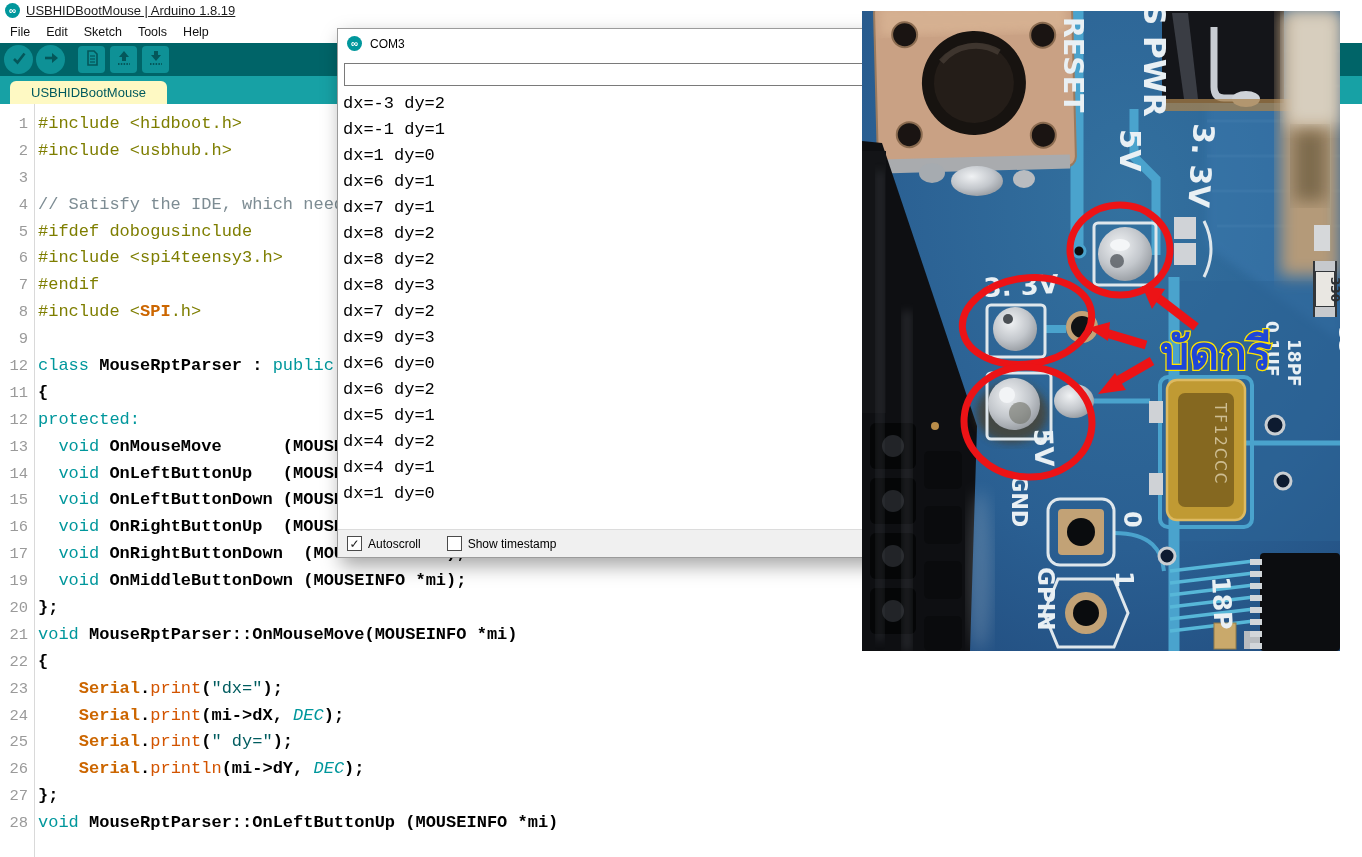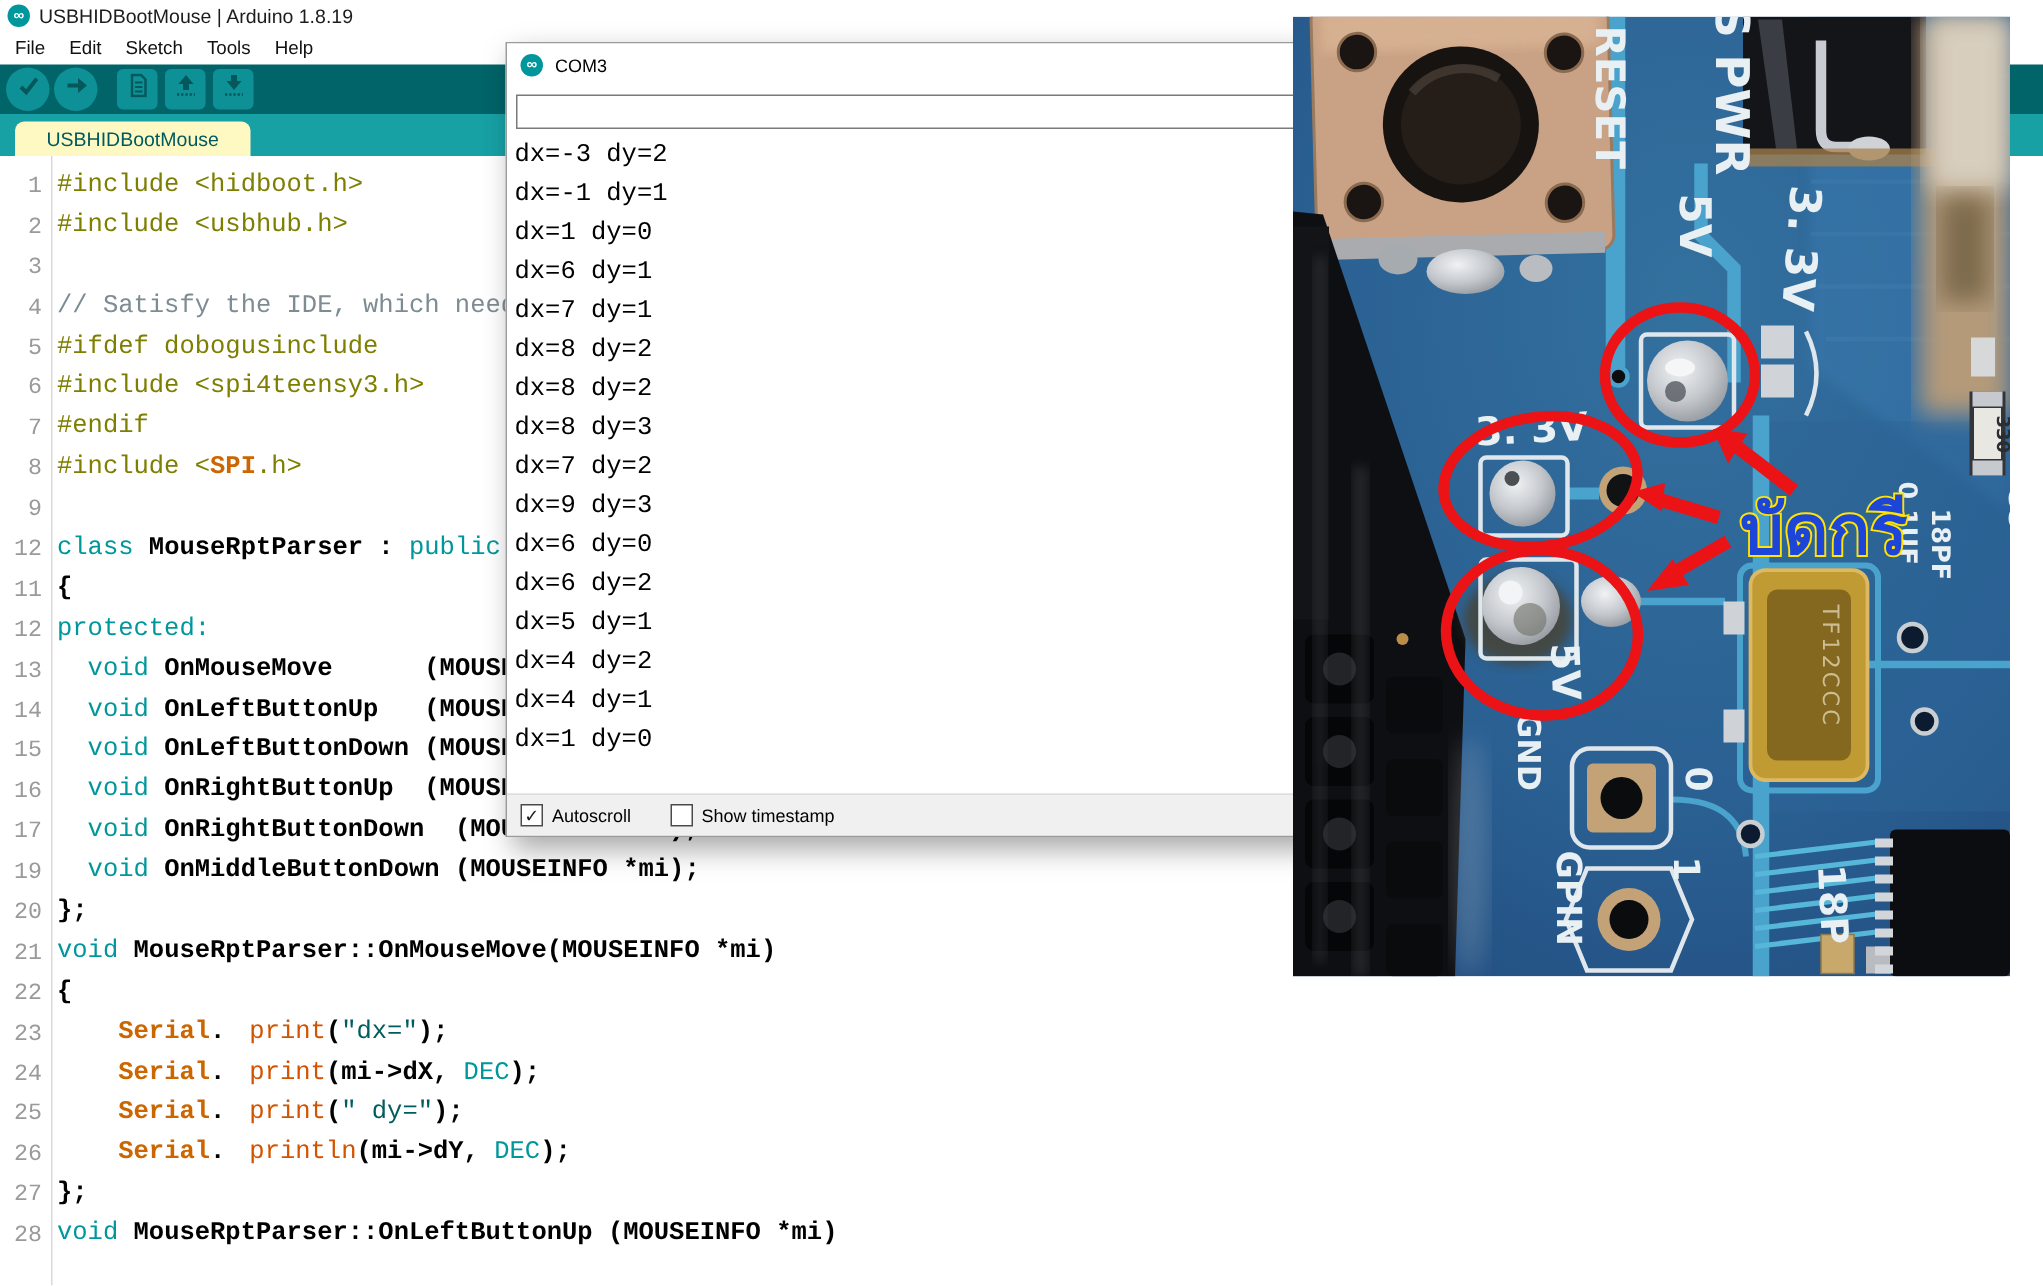--- a/index.html
+++ b/index.html
@@ -4,39 +4,39 @@
 <style>
   html,body{margin:0;padding:0;}
   body{width:1362px;height:857px;position:relative;overflow:hidden;background:#fff;
        font-family:"Liberation Sans",sans-serif;}
   .abs{position:absolute;}
 
   
   .titlebar{left:0;top:0;width:1362px;height:21px;background:#fff;display:flex;align-items:center;}
   .app-icon{width:15px;height:15px;border-radius:50%;background:#00979C;color:#fff;font-size:10px;
             line-height:15px;text-align:center;margin:0 6px 0 5px;font-weight:bold;}
-  .app-title{font-size:13px;color:#1c1c1c;}
+  .app-title{font-size:13px;color:#1c1c1c;text-decoration:underline;}
   .menubar{left:0;top:21px;width:1362px;height:22px;background:#fff;display:flex;align-items:center;padding-left:2px;}
   .menu-item{font-size:12.5px;color:#111;padding:2px 8px;}
   .toolbar{left:0;top:43px;width:1362px;height:33px;background:#006468;}
   .tb{position:absolute;background:#0e9196;display:flex;align-items:center;justify-content:center;}
   .tb.round{width:29px;height:29px;border-radius:50%;top:2px;}
   .tb.sq{width:27px;height:27px;border-radius:4px;top:3px;}
   .tabstrip{left:0;top:76px;width:1362px;height:28px;background:#17A1A5;}
   .tab{left:10px;top:81px;height:23px;background:#fef9c3;border-radius:6px 6px 0 0;padding:0 21px;
        font-size:13px;color:#00595e;line-height:24px;}
   .editor{left:0;top:104px;width:1362px;height:753px;background:#fff;}
   .gutter-sep{left:34px;top:104px;width:1px;height:753px;background:#d9d9d9;}
   #code-lines{left:0;top:111px;width:900px;}
   .code-line{height:26.9px;line-height:26.9px;white-space:pre;font-family:"Liberation Mono",monospace;
              font-size:17px;display:flex;}
   .code-line .ln{flex:0 0 28px;text-align:right;color:#9a9a9a;font-size:15.5px;}
   .code-line .ct{margin-left:10px;}
   .seg-pre{color:#7E7E00;} .seg-kw{color:#00979C;} .seg-cls{color:#CC6600;font-weight:bold;}
-  .seg-fn{color:#D35400;margin-left:16px;} .seg-lit{color:#00979C;} .seg-str{color:#005C5F;}
+  .seg-fn{color:#D35400;} .seg-lit{color:#00979C;font-style:italic;} .seg-str{color:#005C5F;}
   .seg-com{color:#7D8C93;} .seg-pl{color:#000;font-weight:bold;}
 
   
   .sw{left:337px;top:28px;width:706px;height:530px;background:#fff;border:1px solid #9b9b9b;
       box-shadow:4px 8px 18px rgba(0,0,0,.35);box-sizing:border-box;z-index:30;}
   .sw-title{height:29px;display:flex;align-items:center;padding-left:9px;background:#fff;}
   .sw-icon{width:15px;height:15px;border-radius:50%;background:#00979C;color:#fff;font-size:10px;
            line-height:15px;text-align:center;font-weight:bold;margin-right:8px;}
   .sw-title-text{font-size:12px;color:#000;}
   .sw-input-row{padding:5px 7px 6px 6px;}

